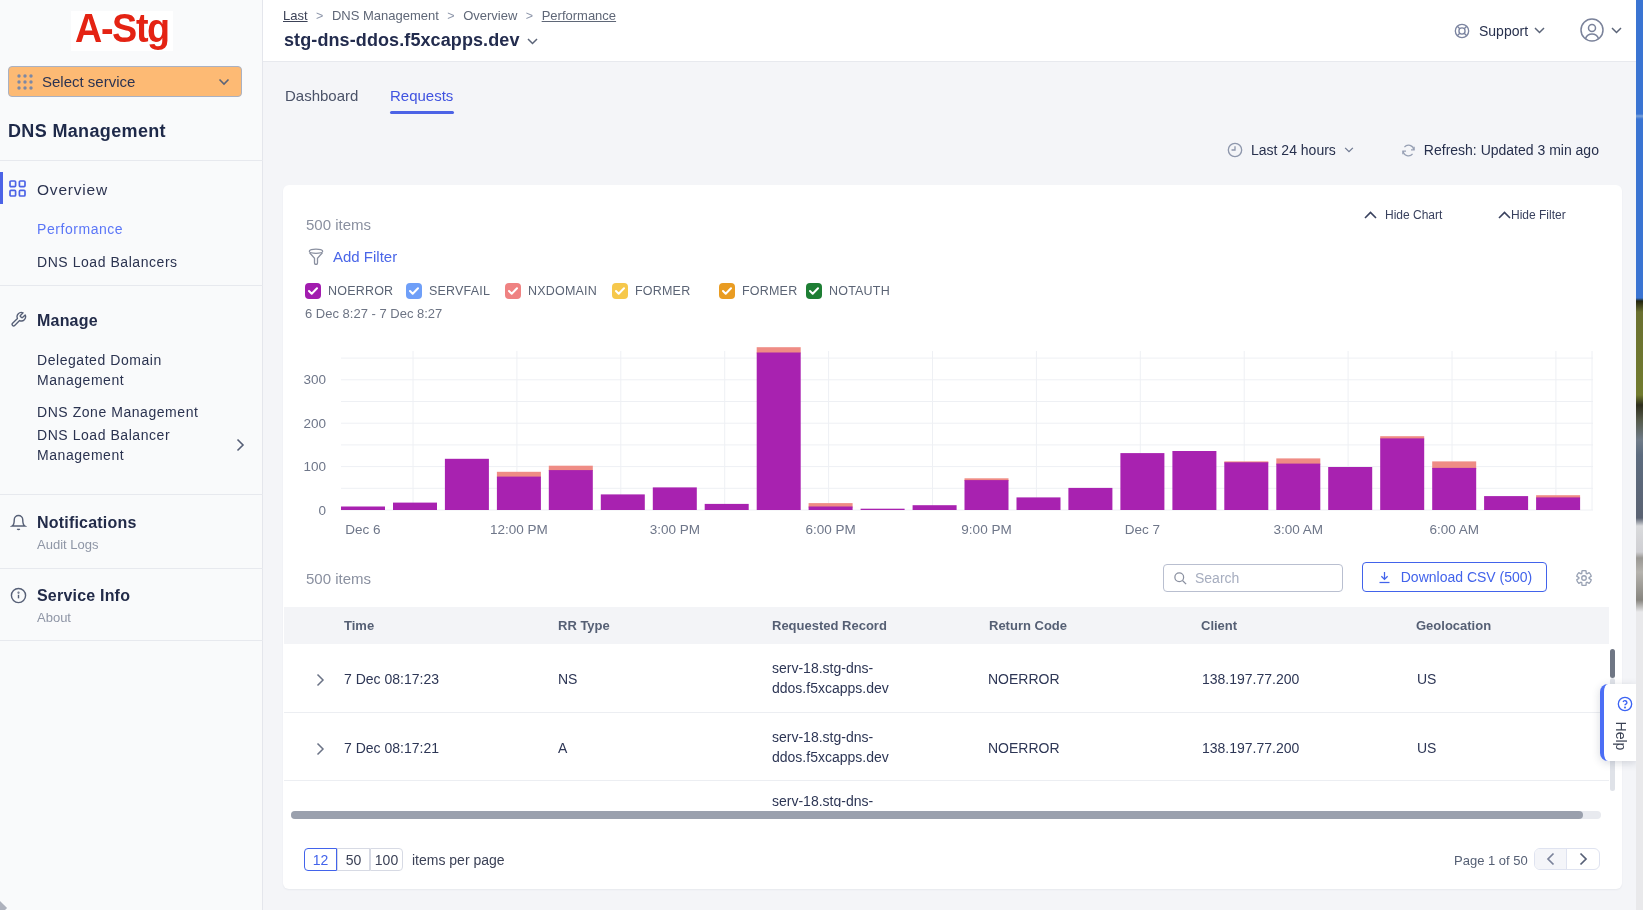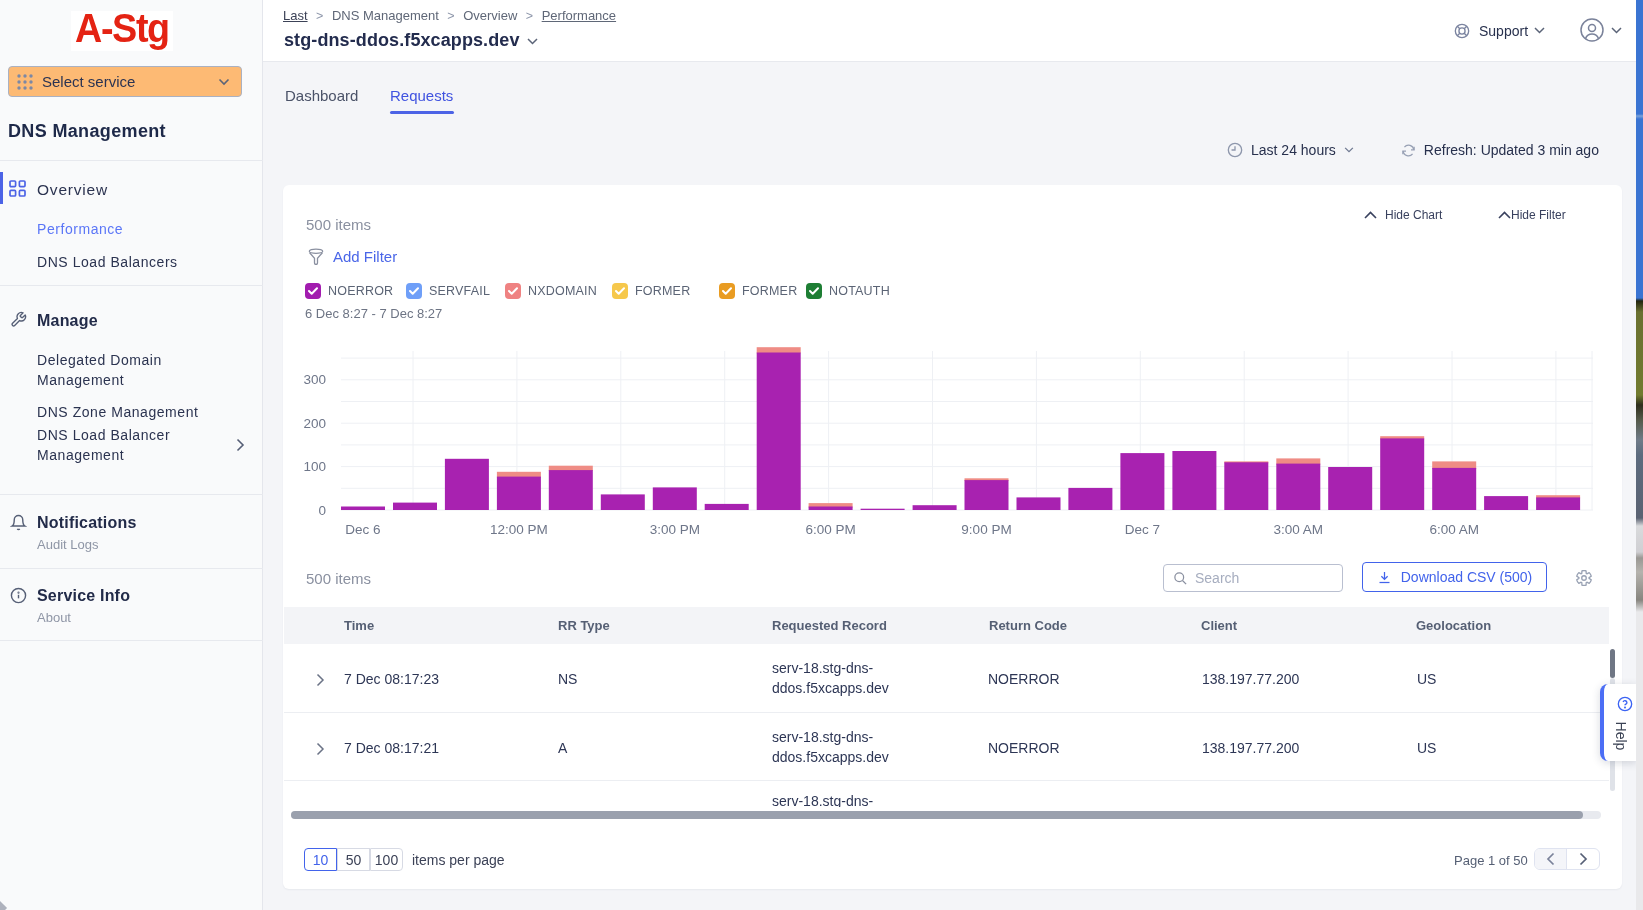--- a/index.html
+++ b/index.html
@@ -399,21 +399,21 @@
   <div class="cell" style="left:1133px;top:27px">US</div>
 </div>
 <div class="row" style="top:781px;height:26px;border-bottom:none;overflow:hidden">
   <div class="cell" style="left:488px;top:12px">serv-18.stg-dns-</div>
 </div>
 <div id="hscroll-track"></div>
 <div id="hscroll-thumb"></div>
 <div id="vscroll-track"></div>
 <div id="vscroll"></div>
 
-<div class="pgbox" id="pg10">10</div>
+<div class="pgbox" id="pg10">12</div>
 <div class="pgbox" id="pg50">50</div>
 <div class="pgbox" id="pg100">100</div>
 <div id="ipp">items per page</div>
 <div id="pageinfo">Page 1 of 50</div>
 <div id="pgnav">
   <div class="half">
       <svg width="9" height="14" viewBox="0 0 9 14" fill="none" stroke="#7a829a" stroke-width="1.7">
         <path d="M7.5 1.5 L2 7 L7.5 12.5"></path>
       </svg>
     </div>

